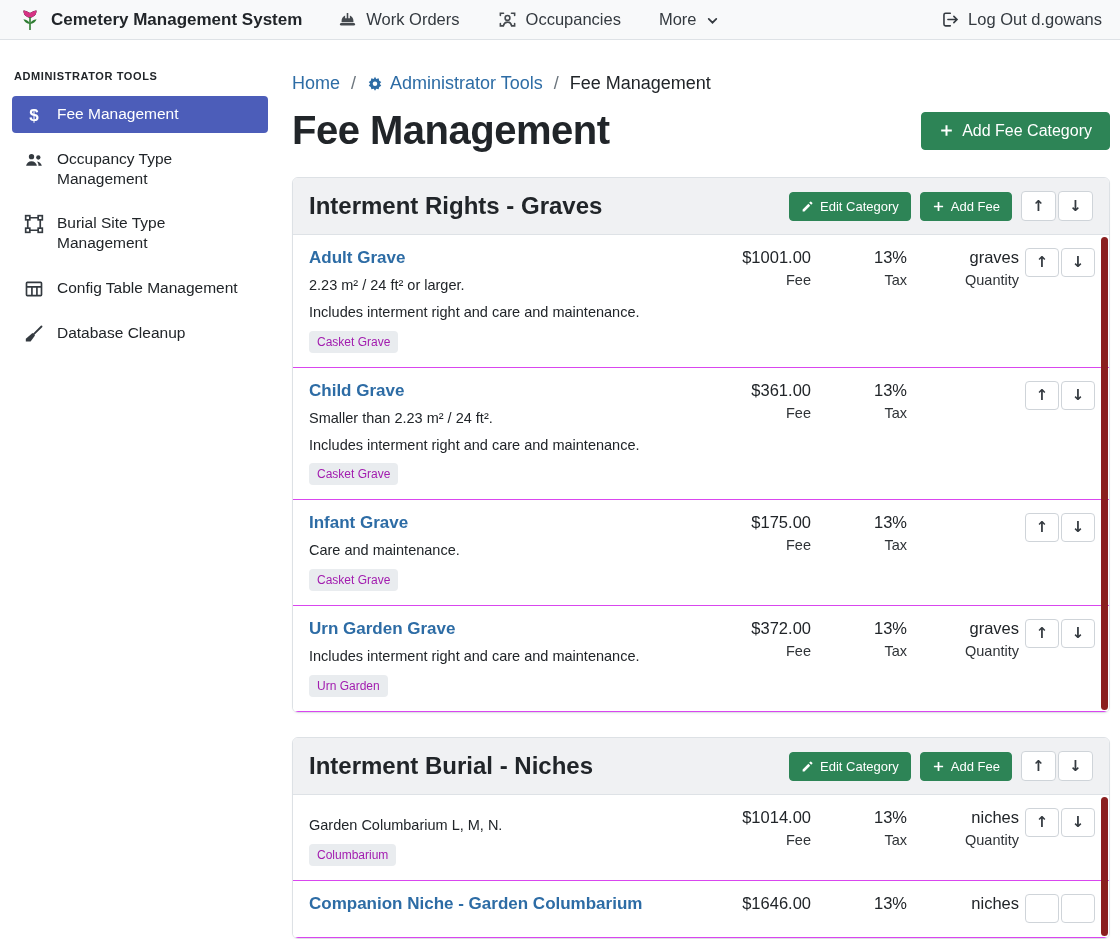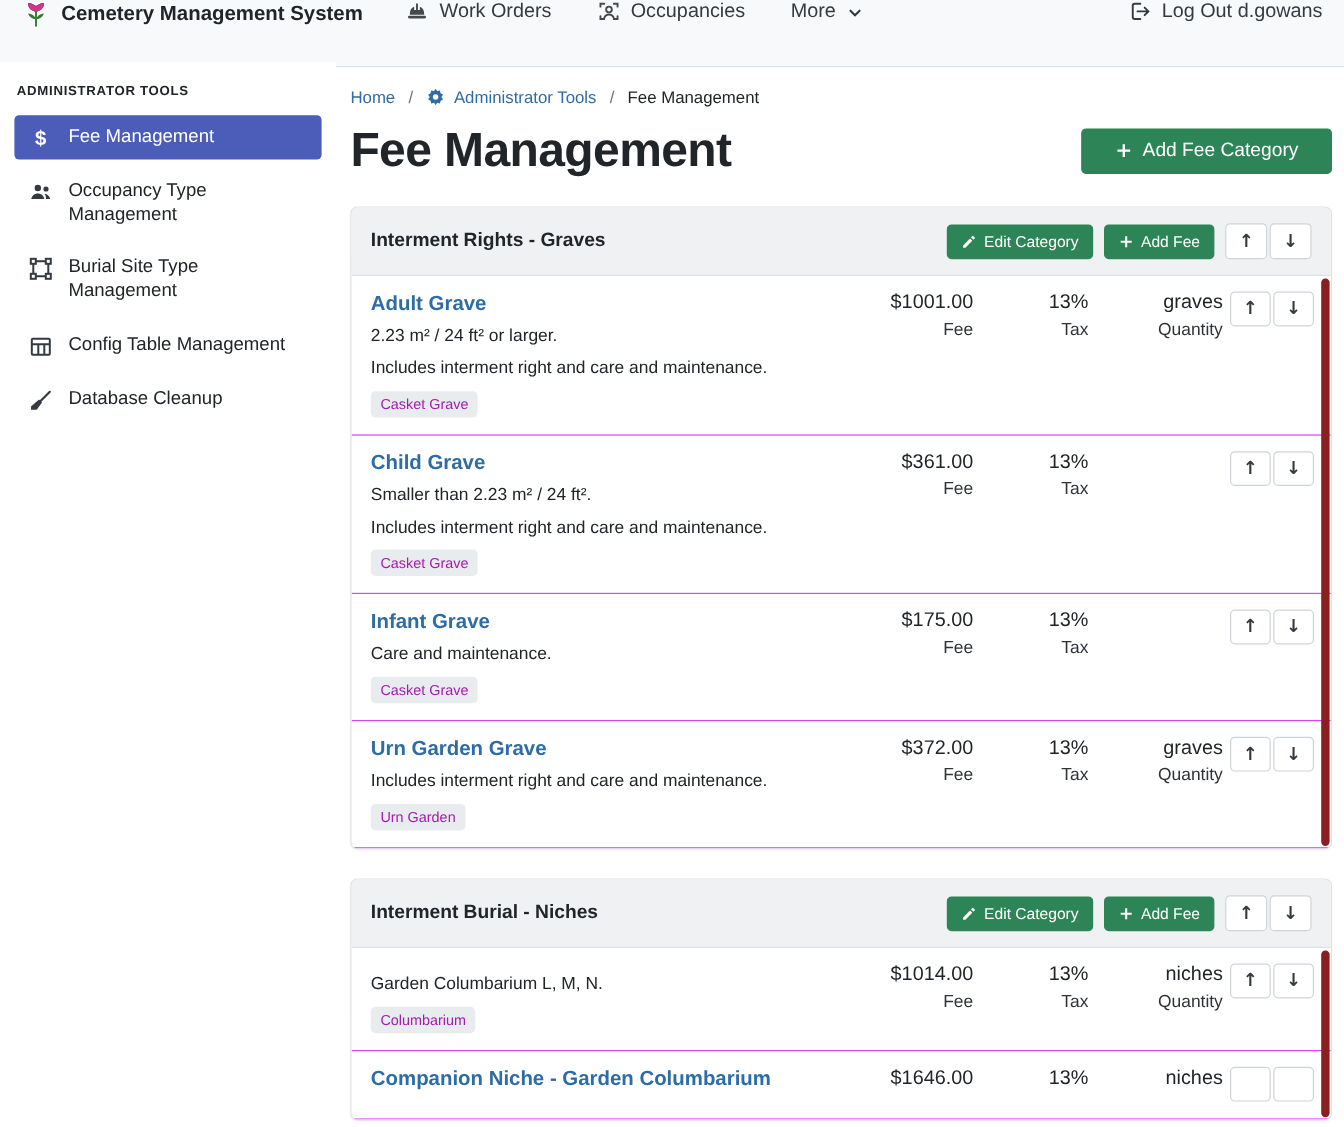--- a/index.html
+++ b/index.html
@@ -7,22 +7,22 @@
     --c-link_blue:#2d6ca5; --c-accent_green:#2d8456; --c-scrollbar_red:#8b1f1f;
     --c-badge_bg:#e9ecef; --c-header_bg:#f0f1f3; --c-text:#212529; --c-muted:#3d4349;
   }
   *{box-sizing:border-box;margin:0;padding:0}
   html,body{width:1120px;height:939px;overflow:hidden;background:#fff;
     font-family:"Liberation Sans","DejaVu Sans",sans-serif;color:var(--c-text)}
   a{text-decoration:none;color:inherit;cursor:pointer}
   button{font-family:inherit;cursor:pointer}
 
   
-  .navbar{position:absolute;top:0;left:0;right:0;height:56px;background:var(--c-navbar_bg);
-    border-bottom:1px solid var(--c-border);display:flex;align-items:flex-start;padding:0 18px}
+  .navbar{position:absolute;top:0;left:0;right:0;height:40px;background:var(--c-navbar_bg);
+    border-bottom:1px solid var(--c-border);display:flex;align-items:center;padding:0 18px}
   .brand{display:flex;align-items:center;gap:9px;font-weight:700;font-size:17px}
   .brand .logo{width:24px;height:24px;display:inline-flex}
   .nav-links{display:flex;align-items:center;gap:38px;margin-left:36px}
   .nav-link{display:flex;align-items:center;gap:9px;font-size:16.5px;color:#343a40}
   .nav-link .nicon{width:19px;height:19px;display:inline-flex;color:#44494e}
   .chev{width:13px;height:13px;display:inline-flex;color:#343a40;margin-top:2px}
   .logout{margin-left:auto;display:flex;align-items:center;gap:9px;font-size:16.5px;color:#343a40}
 
   
   .sidebar{position:absolute;top:52px;left:0;bottom:0;width:280px;background:#fff;padding:12px 12px}
@@ -32,45 +32,45 @@
   .side-item .sicon{width:20px;height:20px;flex:0 0 20px;display:inline-flex;align-items:center;
     justify-content:center;color:#343a40;margin-top:1px;font-weight:700}
   .side-item.active{background:var(--c-active_blue);color:#fff}
   .side-item.active .sicon{color:#fff}
   .side-item .lbl.wrap{max-width:160px;display:inline-block}
   .dollar{font-size:17px;font-weight:700;line-height:1}
 
   
   .main{position:absolute;top:52px;left:280px;right:0;bottom:0;overflow:hidden;padding:21px 10px 0 12px}
 
-  .breadcrumb{display:flex;gap:11px;font-size:14px}
+  .breadcrumb{display:flex;gap:11px;font-size:18px}
   .breadcrumb .sep{color:#6c757d}
   .bc-link{color:var(--c-link_blue);display:flex;align-items:center;gap:7px}
   .bc-link .gicon{width:16px;height:16px;display:inline-flex;color:var(--c-link_blue)}
   .bc-current{color:#212529}
 
   .page-head{display:flex;align-items:center;justify-content:space-between;margin-top:14px}
   .page-title{font-size:40px;font-weight:600;letter-spacing:-.5px}
 
   .btn{display:inline-flex;align-items:center;justify-content:center;gap:8px;border-radius:4px;border:1px solid transparent}
   .btn-green{background:var(--c-accent_green);border-color:var(--c-accent_green);color:#fff}
-  .btn-lg{font-size:16px;padding:9px 27px}
+  .btn-lg{font-size:16px;padding:9px 17px}
   .btn-sm{font-size:13px;padding:6px 11px;gap:6px}
   .btn .bicon{display:inline-flex;width:13px;height:13px}
   .btn-lg .bicon{width:15px;height:15px}
   .btn-outline{background:#fff;border:1px solid #cfd4d9;color:#343a40;width:35px;height:30px;padding:0}
   .arrow{font-family:"DejaVu Sans",sans-serif;font-size:15px;font-weight:700;line-height:1}
   .arrow-group{display:flex;gap:2px}
 
   
   .card{margin-top:24px;border:1px solid #dde1e5;border-radius:6px;overflow:hidden;
     box-shadow:0 1px 2px rgba(0,0,0,.04)}
   .card-header{background:var(--c-header_bg);border-bottom:1px solid var(--c-border);
     padding:13px 16px;display:flex;align-items:center}
-  .card-title{font-size:16px;font-weight:600}
+  .card-title{font-size:24px;font-weight:600}
   .card-actions{margin-left:auto;display:flex;align-items:center;gap:9px}
   .card-body{position:relative;background:#fff}
   .card-scrollbar{position:absolute;top:2px;right:1px;bottom:2px;width:7px;
     background:var(--c-scrollbar_red);border-radius:4px}
 
   .fee-row{display:grid;grid-template-columns:1fr 110px 96px 112px 76px;
     padding:13px 14px 14px 16px;border-bottom:1px solid #d946ef;align-items:start}
   .fee-row:last-child{border-bottom:none}
   .fee-name{color:var(--c-link_blue);font-weight:700;font-size:17px;display:inline-block}
   .fee-desc{font-size:14.5px;margin-top:8px;line-height:1.3;color:#212529}

